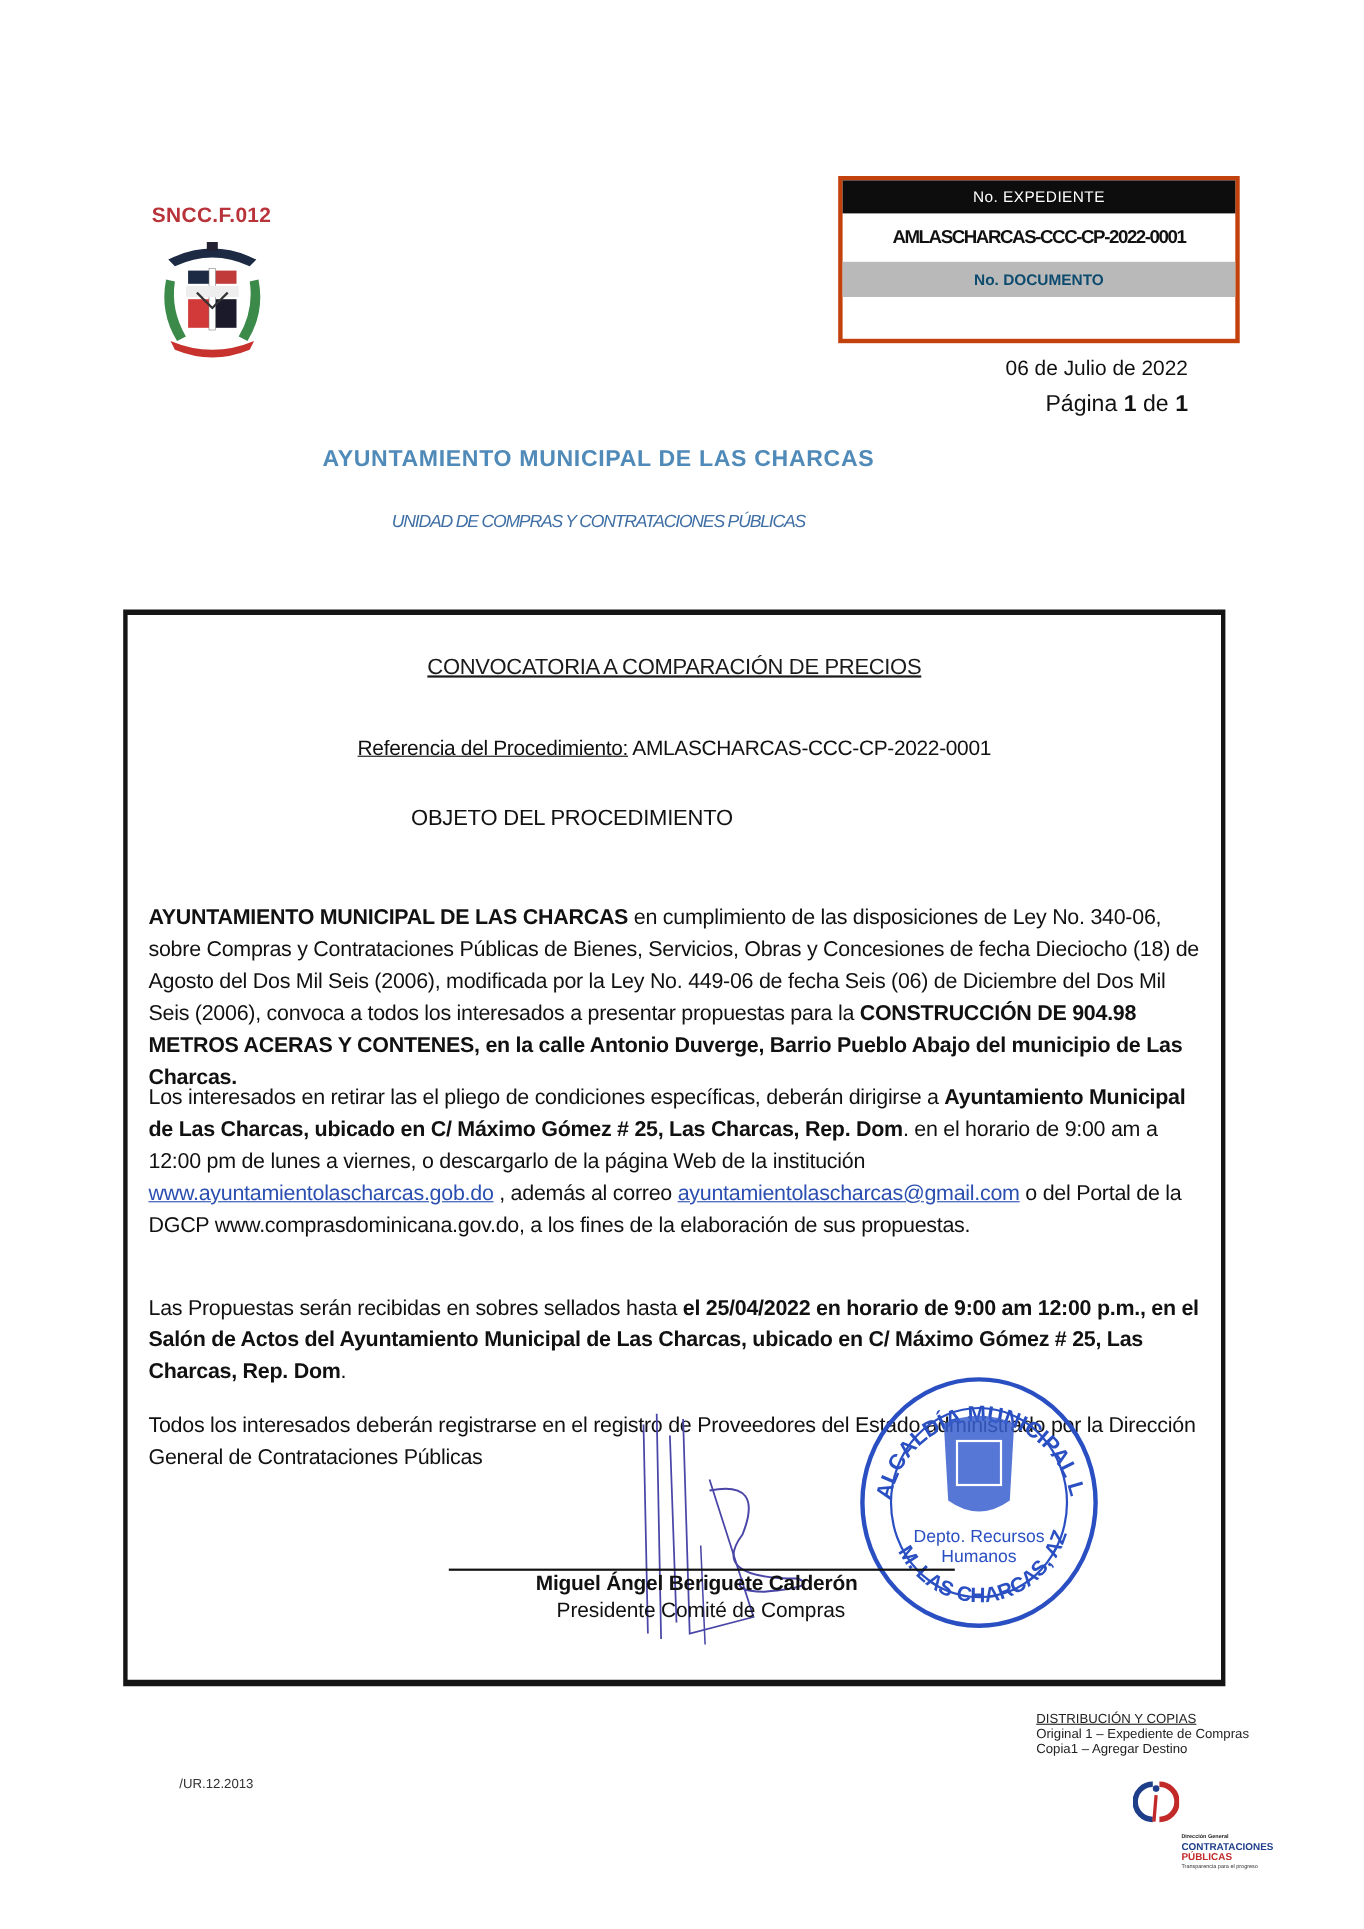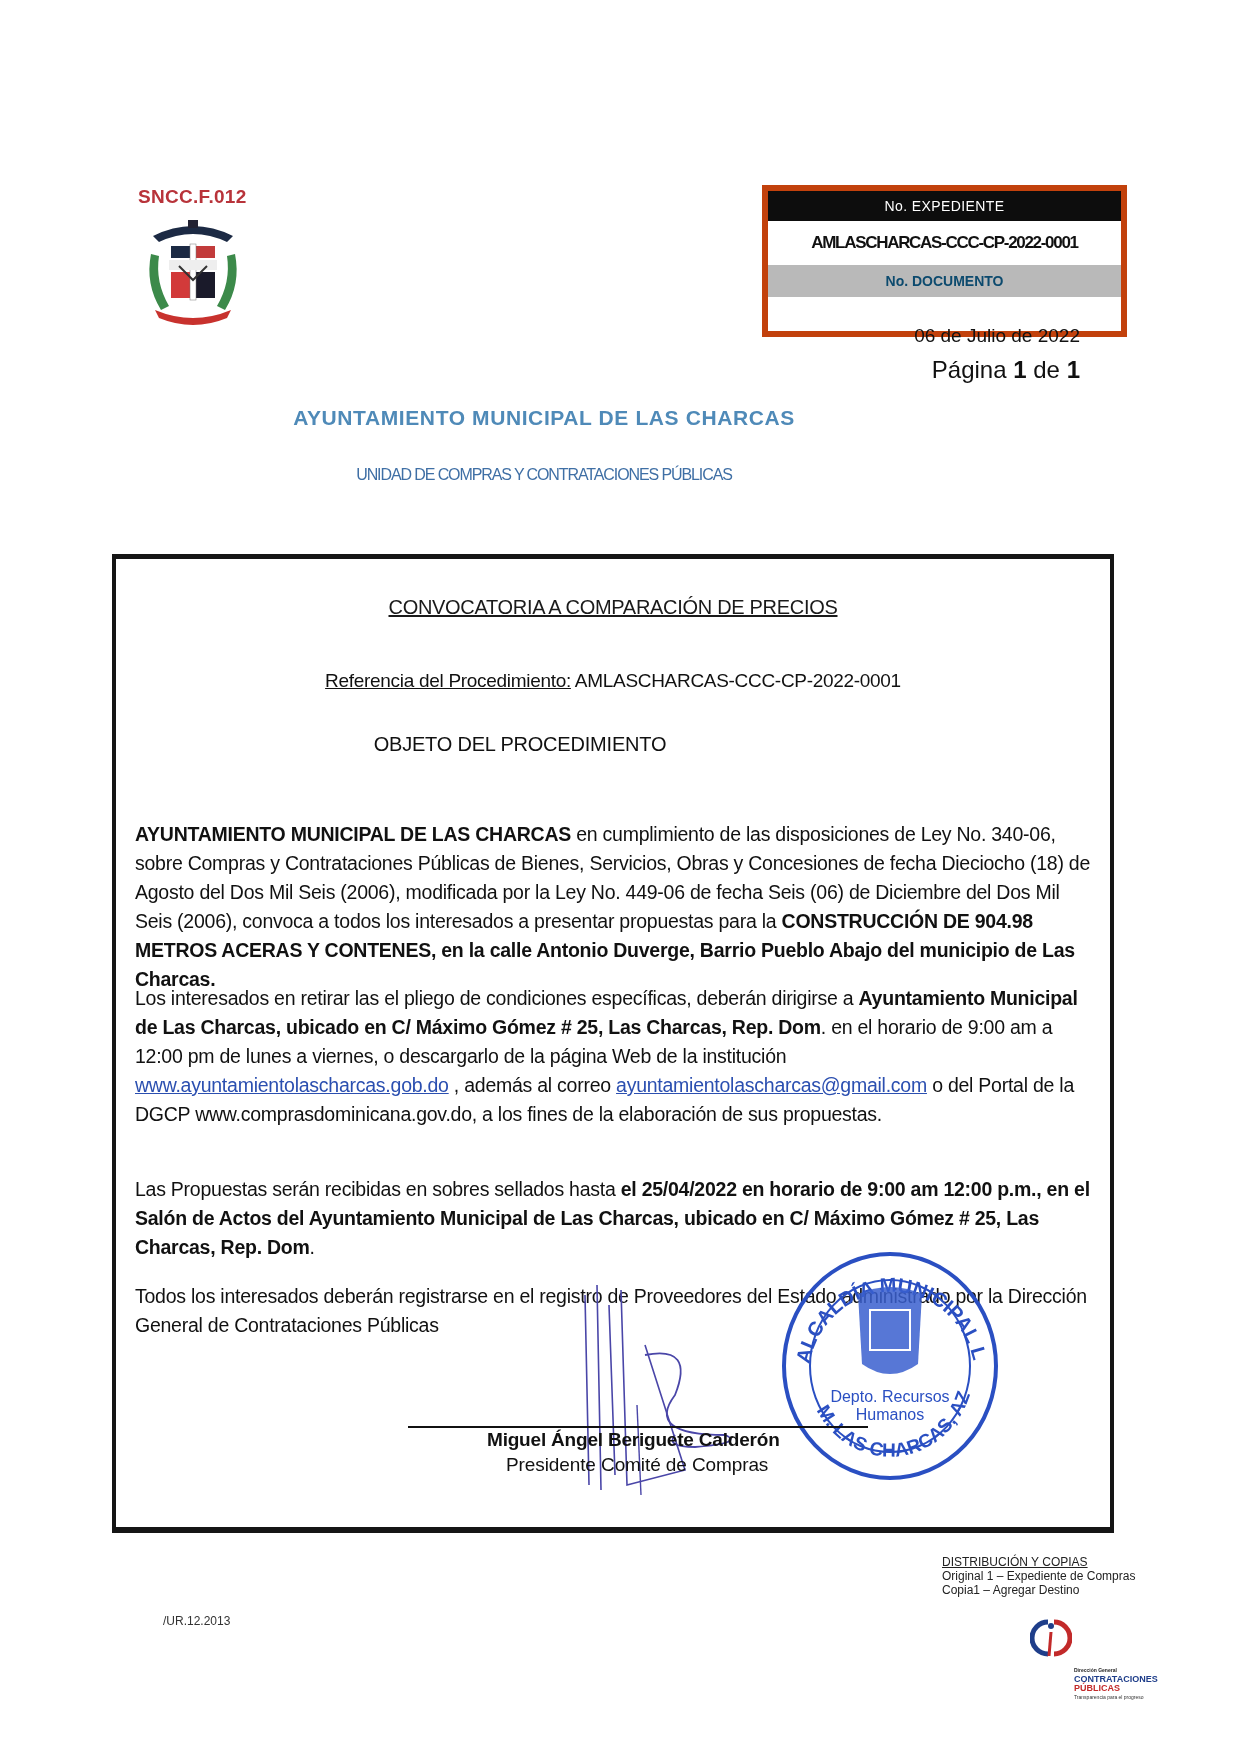--- a/index.html
+++ b/index.html
@@ -3,33 +3,33 @@
   <meta charset="utf-8">
   <style>
     * { box-sizing: border-box; margin: 0; padding: 0; }
     html, body { width: 1240px; height: 1754px; background: #ffffff; }
     body { position: relative; font-family: "Liberation Sans", sans-serif; color: #111; overflow: hidden; }
     .abs { position: absolute; }
 
     .form-code { left: 138px; top: 186px; font-size: 19px; font-weight: bold; color: #b8333a; letter-spacing: 0.3px; }
     .emblem { left: 143px; top: 214px; width: 100px; height: 118px; }
 
-    .exp-box { left: 762px; top: 160px; width: 365px; height: 152px; border: 6px solid #c2410c; background: #fff; margin-top: 25px; }
+    .exp-box { left: 762px; top: 160px; width: 365px; height: 152px; border: 4px solid #c2410c; background: #fff; }
     .exp-row { width: 100%; display: flex; align-items: center; justify-content: center; }
     .exp-head { height: 30px; background: #0d0d0d; color: #fff; font-size: 14px; letter-spacing: 0.4px; }
     .exp-val { height: 44px; font-size: 17px; font-weight: bold; letter-spacing: -1.3px; }
     .exp-sub { height: 32px; background: #b9b9b9; font-size: 14px; font-weight: bold; color: #0c4a6e; }
     .exp-num { height: 42px; font-size: 17px; }
 
     .date { right: 160px; top: 325px; font-size: 19px; text-align: center; }
-    .page { right: 160px; top: 356px; font-size: 24px; text-align: center; }
+    .page { right: 160px; top: 356px; font-size: 21px; text-align: center; }
     .page b { font-weight: bold; }
 
     .org-title { left: 0; width: 1088px; top: 406px; text-align: center; font-size: 21px; font-weight: bold; color: #4f8ab8; letter-spacing: 0.6px; }
-    .org-sub { left: 0; width: 1088px; top: 466px; text-align: center; font-size: 16px; color: #3f6fa5; letter-spacing: -1.1px; }
+    .org-sub { left: 0; width: 1088px; top: 466px; text-align: center; font-size: 16px; color: #3f6fa5; letter-spacing: -1.1px; font-style: italic; }
 
     .main-box { left: 112px; top: 554px; width: 1002px; height: 979px; border: 4px solid #151515; border-top-width: 5px; border-bottom-width: 6px; }
 
     .conv-title { left: 112px; width: 1002px; top: 596px; text-align: center; font-size: 20px; text-decoration: underline; color: #1a1a1a; letter-spacing: -0.3px; }
     .ref-line { left: 112px; width: 1002px; top: 670px; text-align: center; font-size: 19px; font-weight: normal; letter-spacing: -0.3px; }
     .ref-label { text-decoration: underline; }
     .objeto { left: 112px; width: 816px; top: 733px; text-align: center; font-size: 20px; letter-spacing: -0.2px; }
 
     .para { left: 135px; width: 958px; font-size: 19.5px; line-height: 29px; color: #111; letter-spacing: -0.25px; }
     .para b { font-weight: bold; }

